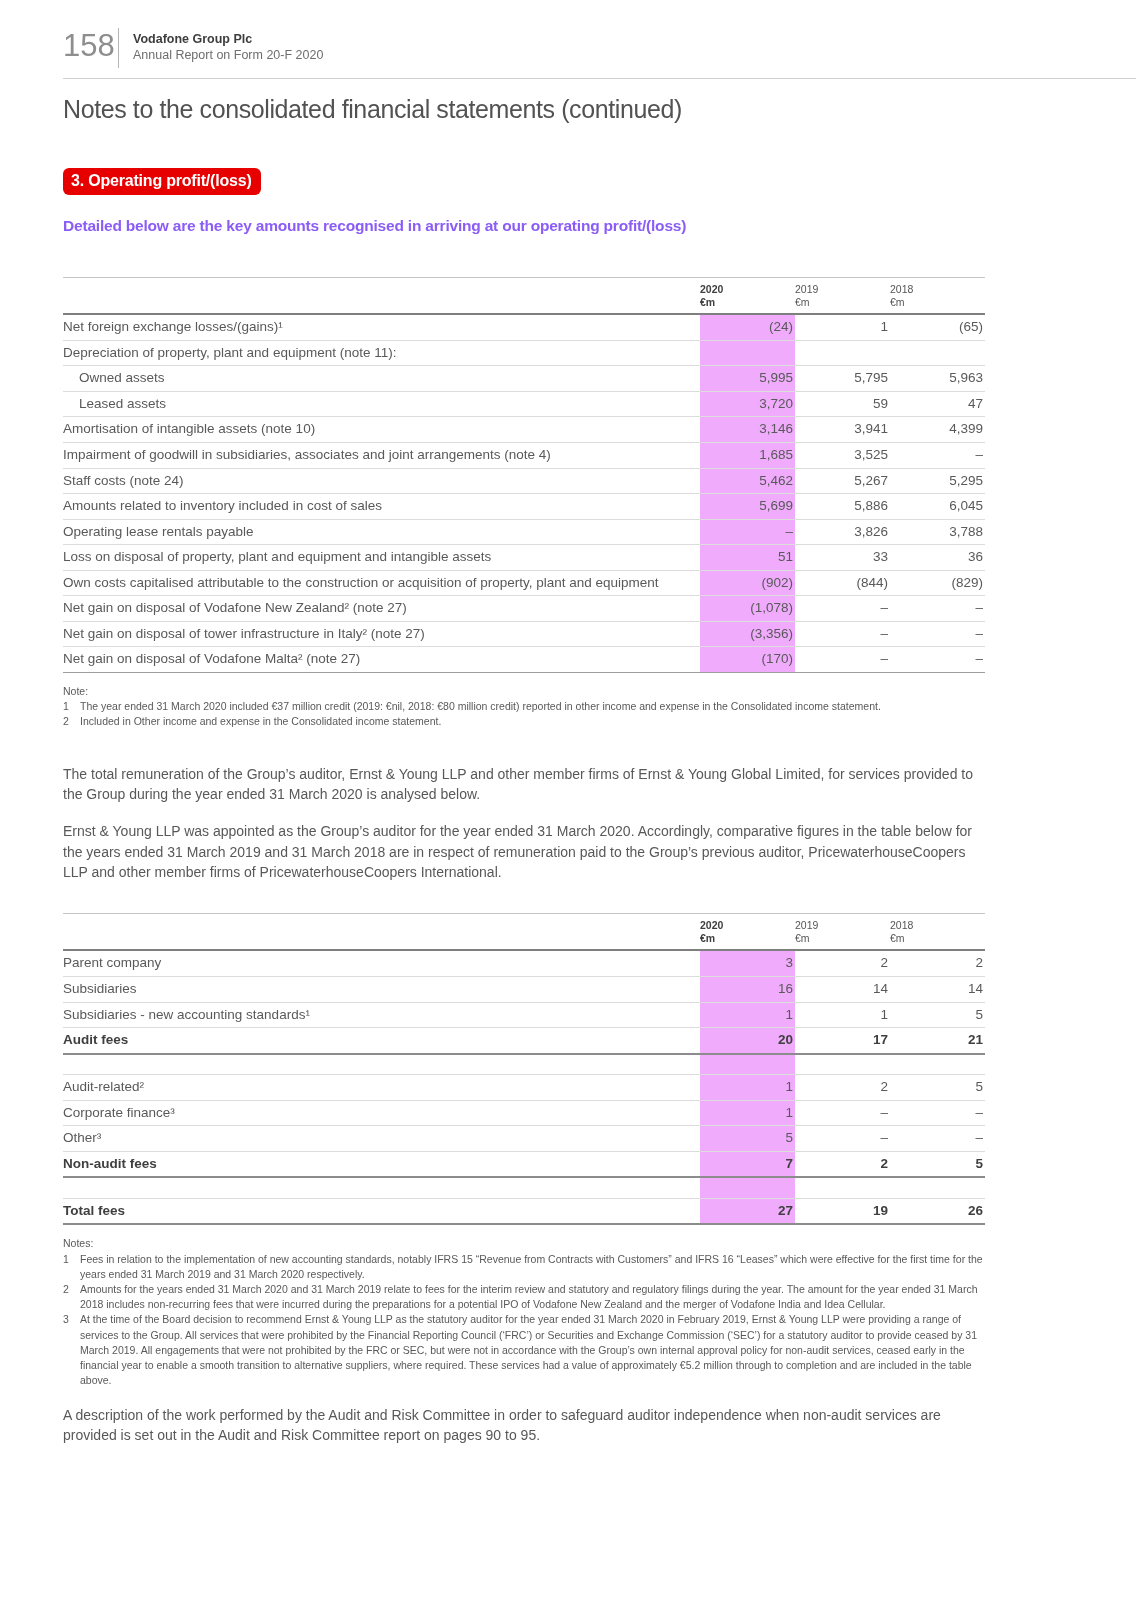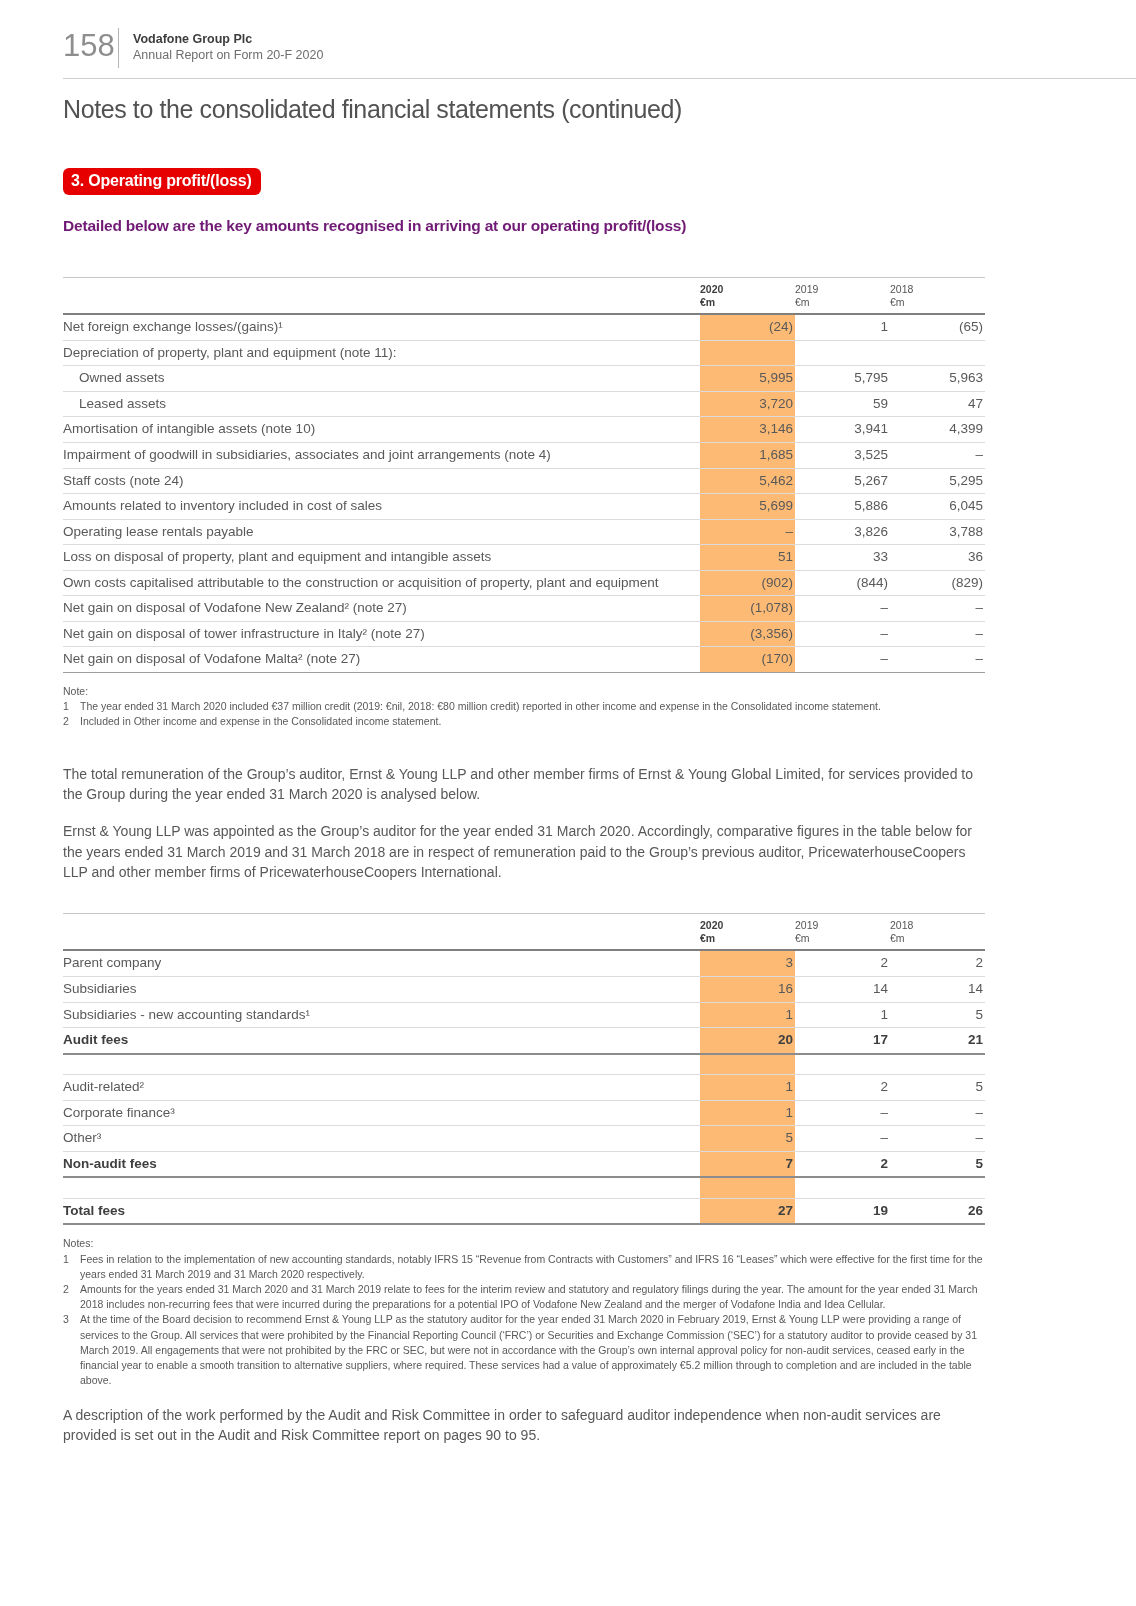--- a/index.html
+++ b/index.html
@@ -42,21 +42,21 @@
     border-bottom:2px solid #7f7f7f;
   }
   .fin-table thead th.y-first { font-weight:bold; color:#3f3f3f; }
   .fin-table td {
     font-size:13.5px; color:#595959; padding:3px 2px 4px 0; line-height:1.3;
     border-bottom:1px solid #dcdcdc; vertical-align:bottom;
   }
   .fin-table td.label { text-align:left; padding-right:10px; }
   .fin-table td.label.indent { padding-left:16px; }
   .fin-table td.num { text-align:right; }
-  .fin-table td.shaded { background:#fdba74; }
+  .fin-table td.shaded { background:#f0abfc; }
   .fin-table tr.bold-row td { font-weight:bold; color:#3f3f3f; border-bottom:2px solid #8c8c8c; }
   .fin-table tr.spacer-row td { height:21px; }
   .t1 tbody tr:last-child td { border-bottom:1.5px solid #9e9e9e; }
 
   
   .notes-block { margin-top:11px; }
   .notes-label { font-size:10.5px; color:#595959; line-height:1.45; }
   .note-line { display:flex; font-size:10.5px; color:#595959; line-height:1.45; width:922px; }
   .note-num { width:17px; flex:0 0 17px; }
   .note-text { flex:1; }
@@ -78,21 +78,21 @@
       <div class="report">Annual Report on Form 20-F 2020</div>
     </div>
   </div>
   <hr class="header-rule">
 
   <h1 class="doc-title">Notes to the consolidated financial statements (continued)</h1>
 
   <div>
     <div class="section-heading" id="section-heading" style="background: rgb(230, 0, 0);">3. Operating profit/(loss)</div>
   </div>
-  <div class="section-subheading" id="section-subheading" style="color: #701a75;">Detailed below are the key amounts recognised in arriving at our operating profit/(loss)</div>
+  <div class="section-subheading" id="section-subheading" style="color: #8b5cf6;">Detailed below are the key amounts recognised in arriving at our operating profit/(loss)</div>
 
   <table class="fin-table t1">
     <colgroup>
         <col class="c-label">
         <col class="c-num">
         <col class="c-num">
         <col class="c-num">
       </colgroup>
     <thead>
       <tr>

